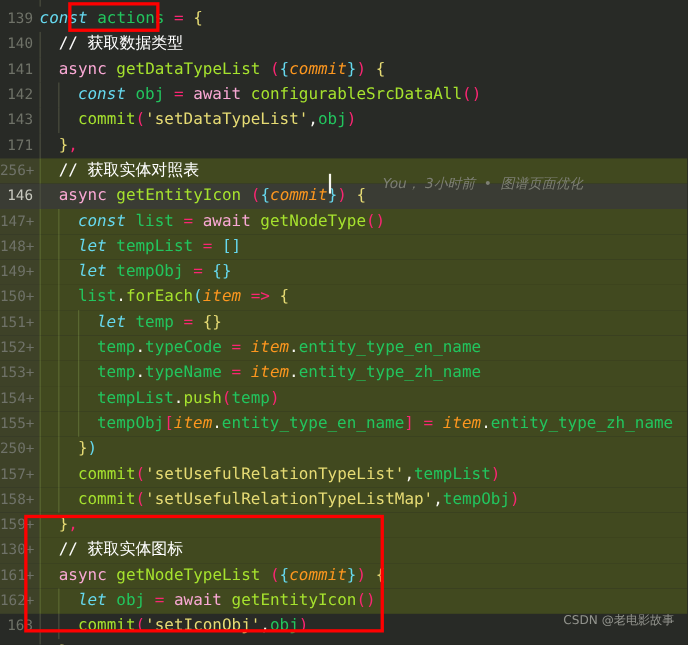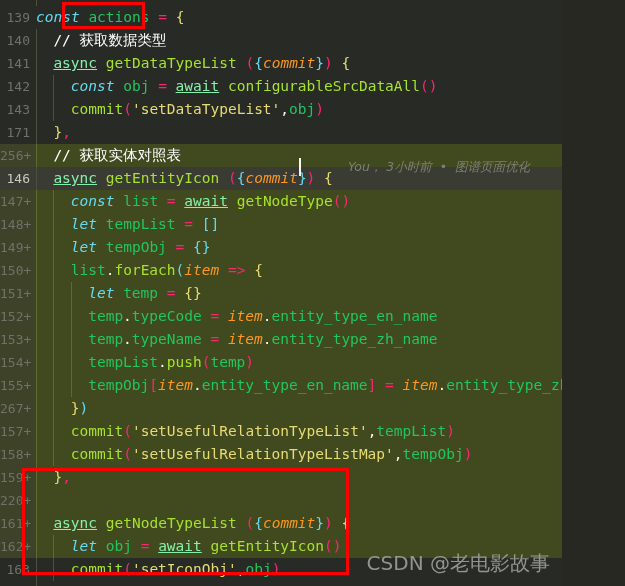--- a/index.html
+++ b/index.html
@@ -1,21 +1,21 @@
 <!DOCTYPE html>
 <html><head>
 <meta charset="utf-8">
 <style>
   html,body{margin:0;padding:0;background:#272822;}
   body{
     width:625px;height:586px;overflow:hidden;
     font-family:"DejaVu Sans Mono","Liberation Mono",monospace;
   }
   #editor{
-    position:relative;width:562px;height:586px;
+    position:relative;width:625px;height:586px;
     background:#282a26;
     font-size:14.5px;
     line-height:23px;
     overflow:hidden;
   }
   .row{
     position:relative;
     height:23px;
     display:flex;
     align-items:center;
@@ -44,21 +44,21 @@
   
   .bg-add{position:absolute;left:36px;right:0;top:0;height:23px;background:#41491f;z-index:0;}
   .bg-addgut{position:absolute;left:0;width:36px;top:0;height:23px;background:#3e4228;z-index:0;}
   .bg-cur{position:absolute;left:0;right:0;top:0;height:23px;background:#3a3c34;z-index:0;}
   .bg-curgut{position:absolute;left:0;width:36px;top:0;height:23px;background:#33342c;z-index:0;}
   
   .ig{position:absolute;top:0;height:23px;width:1px;background:#4d5040;z-index:1;}
   .ig.g{background:#5d6b33;}
 
   
-  .kw{color:#86efac;text-decoration:underline;}        
+  .kw{color:#f9a8d4;}        
   .kwi{color:#66d9ef;font-style:italic;}  
   .fn{color:#a6e22e;}        
   .var{color:#22c55e;}       
   .par{color:#fd971f;font-style:italic;} 
   .str{color:#e6db74;}       
   .pun{color:#f8f8f2;}
   .cm{color:#ffffff;}
   .brk1{color:#f92672;}
   .brk2{color:#66d9ef;}
   .brk3{color:#e6db74;}
@@ -81,21 +81,21 @@
   }
   
   .redbox{
     position:absolute;border:3px solid #fe0000;z-index:8;box-sizing:border-box;
     pointer-events:none;
   }
   
   .watermark{
     position:absolute;right:12px;bottom:11px;
     color:#a9aaa3;opacity:.82;
-    font-size:20px;
+    font-size:11px;
     font-family:"DejaVu Sans","Liberation Sans",sans-serif;
     z-index:9;white-space:pre;
   }
 </style>
 </head>
 <body>
 
 <div id="editor">
   <div id="rows">
       <div class="row" style="position: absolute; left: 0px; right: 0px; top: -17px;"><div class="gutter"></div><div class="ig" style="left: 36px;"></div><div class="code" style="left: 53.4px;"></div></div>
@@ -109,25 +109,25 @@
       <div class="row" style="position: absolute; left: 0px; right: 0px; top: 167px;"><div class="bg-curgut"></div><div class="bg-cur"></div><div class="gutter cur">146</div><div class="ig" style="left: 36px;"></div><div class="code" style="left: 53.4px;"><span class="kw">async</span><span class="pun"> </span><span class="fn">getEntityIcon</span><span class="pun"> </span><span class="brk1">(</span><span class="brk2">{</span><span class="par">commit</span><span class="brk2">}</span><span class="brk1">)</span><span class="pun"> </span><span class="brkY">{</span></div></div>
       <div class="row" style="position: absolute; left: 0px; right: 0px; top: 190px;"><div class="bg-addgut"></div><div class="bg-add"></div><div class="gutter">147+</div><div class="ig g" style="left: 36px;"></div><div class="ig g" style="left: 53.4px;"></div><div class="code" style="left: 70.8px;"><span class="kwi">const</span><span class="pun"> </span><span class="var">list</span><span class="pun"> </span><span class="op">=</span><span class="pun"> </span><span class="kw">await</span><span class="pun"> </span><span class="fn">getNodeType</span><span class="brk1">(</span><span class="brk1">)</span></div></div>
       <div class="row" style="position: absolute; left: 0px; right: 0px; top: 213px;"><div class="bg-addgut"></div><div class="bg-add"></div><div class="gutter">148+</div><div class="ig g" style="left: 36px;"></div><div class="ig g" style="left: 53.4px;"></div><div class="code" style="left: 70.8px;"><span class="kwi">let</span><span class="pun"> </span><span class="var">tempList</span><span class="pun"> </span><span class="op">=</span><span class="pun"> </span><span class="brk2">[</span><span class="brk2">]</span></div></div>
       <div class="row" style="position: absolute; left: 0px; right: 0px; top: 236px;"><div class="bg-addgut"></div><div class="bg-add"></div><div class="gutter">149+</div><div class="ig g" style="left: 36px;"></div><div class="ig g" style="left: 53.4px;"></div><div class="code" style="left: 70.8px;"><span class="kwi">let</span><span class="pun"> </span><span class="var">tempObj</span><span class="pun"> </span><span class="op">=</span><span class="pun"> </span><span class="brk2">{</span><span class="brk2">}</span></div></div>
       <div class="row" style="position: absolute; left: 0px; right: 0px; top: 259px;"><div class="bg-addgut"></div><div class="bg-add"></div><div class="gutter">150+</div><div class="ig g" style="left: 36px;"></div><div class="ig g" style="left: 53.4px;"></div><div class="code" style="left: 70.8px;"><span class="var">list</span><span class="pun">.</span><span class="fn">forEach</span><span class="brk2">(</span><span class="par">item</span><span class="pun"> </span><span class="op">=&gt;</span><span class="pun"> </span><span class="brkY">{</span></div></div>
       <div class="row" style="position: absolute; left: 0px; right: 0px; top: 282px;"><div class="bg-addgut"></div><div class="bg-add"></div><div class="gutter">151+</div><div class="ig g" style="left: 36px;"></div><div class="ig g" style="left: 53.4px;"></div><div class="ig g" style="left: 70.8px;"></div><div class="code" style="left: 88.2px;"><span class="kwi">let</span><span class="pun"> </span><span class="var">temp</span><span class="pun"> </span><span class="op">=</span><span class="pun"> </span><span class="brk3">{</span><span class="brk3">}</span></div></div>
       <div class="row" style="position: absolute; left: 0px; right: 0px; top: 305px;"><div class="bg-addgut"></div><div class="bg-add"></div><div class="gutter">152+</div><div class="ig g" style="left: 36px;"></div><div class="ig g" style="left: 53.4px;"></div><div class="ig g" style="left: 70.8px;"></div><div class="code" style="left: 88.2px;"><span class="var">temp</span><span class="pun">.</span><span class="var">typeCode</span><span class="pun"> </span><span class="op">=</span><span class="pun"> </span><span class="par">item</span><span class="pun">.</span><span class="var">entity_type_en_name</span></div></div>
       <div class="row" style="position: absolute; left: 0px; right: 0px; top: 328px;"><div class="bg-addgut"></div><div class="bg-add"></div><div class="gutter">153+</div><div class="ig g" style="left: 36px;"></div><div class="ig g" style="left: 53.4px;"></div><div class="ig g" style="left: 70.8px;"></div><div class="code" style="left: 88.2px;"><span class="var">temp</span><span class="pun">.</span><span class="var">typeName</span><span class="pun"> </span><span class="op">=</span><span class="pun"> </span><span class="par">item</span><span class="pun">.</span><span class="var">entity_type_zh_name</span></div></div>
       <div class="row" style="position: absolute; left: 0px; right: 0px; top: 351px;"><div class="bg-addgut"></div><div class="bg-add"></div><div class="gutter">154+</div><div class="ig g" style="left: 36px;"></div><div class="ig g" style="left: 53.4px;"></div><div class="ig g" style="left: 70.8px;"></div><div class="code" style="left: 88.2px;"><span class="var">tempList</span><span class="pun">.</span><span class="fn">push</span><span class="brk1">(</span><span class="var">temp</span><span class="brk1">)</span></div></div>
       <div class="row" style="position: absolute; left: 0px; right: 0px; top: 374px;"><div class="bg-addgut"></div><div class="bg-add"></div><div class="gutter">155+</div><div class="ig g" style="left: 36px;"></div><div class="ig g" style="left: 53.4px;"></div><div class="ig g" style="left: 70.8px;"></div><div class="code" style="left: 88.2px;"><span class="var">tempObj</span><span class="brk1">[</span><span class="par">item</span><span class="pun">.</span><span class="var">entity_type_en_name</span><span class="brk1">]</span><span class="pun"> </span><span class="op">=</span><span class="pun"> </span><span class="par">item</span><span class="pun">.</span><span class="var">entity_type_zh_name</span></div></div>
-      <div class="row" style="position: absolute; left: 0px; right: 0px; top: 397px;"><div class="bg-addgut"></div><div class="bg-add"></div><div class="gutter">267+</div><div class="ig g" style="left: 36px;"></div><div class="ig g" style="left: 53.4px;"></div><div class="code" style="left: 70.8px;"><span class="brkY">}</span><span class="brk2">)</span></div></div>
+      <div class="row" style="position: absolute; left: 0px; right: 0px; top: 397px;"><div class="bg-addgut"></div><div class="bg-add"></div><div class="gutter">250+</div><div class="ig g" style="left: 36px;"></div><div class="ig g" style="left: 53.4px;"></div><div class="code" style="left: 70.8px;"><span class="brkY">}</span><span class="brk2">)</span></div></div>
       <div class="row" style="position: absolute; left: 0px; right: 0px; top: 420px;"><div class="bg-addgut"></div><div class="bg-add"></div><div class="gutter">157+</div><div class="ig g" style="left: 36px;"></div><div class="ig g" style="left: 53.4px;"></div><div class="code" style="left: 70.8px;"><span class="fn">commit</span><span class="brk1">(</span><span class="str">'setUsefulRelationTypeList'</span><span class="pun">,</span><span class="var">tempList</span><span class="brk1">)</span></div></div>
       <div class="row" style="position: absolute; left: 0px; right: 0px; top: 443px;"><div class="bg-addgut"></div><div class="bg-add"></div><div class="gutter">158+</div><div class="ig g" style="left: 36px;"></div><div class="ig g" style="left: 53.4px;"></div><div class="code" style="left: 70.8px;"><span class="fn">commit</span><span class="brk1">(</span><span class="str">'setUsefulRelationTypeListMap'</span><span class="pun">,</span><span class="var">tempObj</span><span class="brk1">)</span></div></div>
       <div class="row" style="position: absolute; left: 0px; right: 0px; top: 466px;"><div class="bg-addgut"></div><div class="bg-add"></div><div class="gutter">159+</div><div class="ig g" style="left: 36px;"></div><div class="code" style="left: 53.4px;"><span class="brkY">}</span><span class="op">,</span></div></div>
-      <div class="row" style="position: absolute; left: 0px; right: 0px; top: 489px;"><div class="bg-addgut"></div><div class="bg-add"></div><div class="gutter">220+</div><div class="ig g" style="left: 36px;"></div></div>
+      <div class="row" style="position: absolute; left: 0px; right: 0px; top: 489px;"><div class="bg-addgut"></div><div class="bg-add"></div><div class="gutter">130+</div><div class="ig g" style="left: 36px;"></div><div class="code" style="left: 53.4px;"><span class="cm">// 获取实体图标</span></div></div>
       <div class="row" style="position: absolute; left: 0px; right: 0px; top: 512px;"><div class="bg-addgut"></div><div class="bg-add"></div><div class="gutter">161+</div><div class="ig g" style="left: 36px;"></div><div class="code" style="left: 53.4px;"><span class="kw">async</span><span class="pun"> </span><span class="fn">getNodeTypeList</span><span class="pun"> </span><span class="brk1">(</span><span class="brk2">{</span><span class="par">commit</span><span class="brk2">}</span><span class="brk1">)</span><span class="pun"> </span><span class="brkY">{</span></div></div>
       <div class="row" style="position: absolute; left: 0px; right: 0px; top: 535px;"><div class="bg-addgut"></div><div class="bg-add"></div><div class="gutter">162+</div><div class="ig g" style="left: 36px;"></div><div class="ig g" style="left: 53.4px;"></div><div class="code" style="left: 70.8px;"><span class="kwi">let</span><span class="pun"> </span><span class="var">obj</span><span class="pun"> </span><span class="op">=</span><span class="pun"> </span><span class="kw">await</span><span class="pun"> </span><span class="fn">getEntityIcon</span><span class="brk1">(</span><span class="brk1">)</span></div></div>
       <div class="row" style="position: absolute; left: 0px; right: 0px; top: 558px;"><div class="gutter">163</div><div class="ig" style="left: 36px;"></div><div class="ig" style="left: 53.4px;"></div><div class="code" style="left: 70.8px;"><span class="fn">commit</span><span class="brk1">(</span><span class="str">'setIconObj'</span><span class="pun">,</span><span class="var">obj</span><span class="brk1">)</span></div></div>
       <div class="row" style="position: absolute; left: 0px; right: 0px; top: 581px;"><div class="gutter">164</div><div class="ig" style="left: 36px;"></div><div class="code" style="left: 53.4px;"><span class="brkY">}</span><span class="op">,</span></div></div>
     </div>
 
   <div class="blame" style="left:348px;top:155px;font-style:italic;">You， 3小时前  •  图谱页面优化</div>
 
   <div class="caret" style="left:299px;top:158px;"></div>
 

